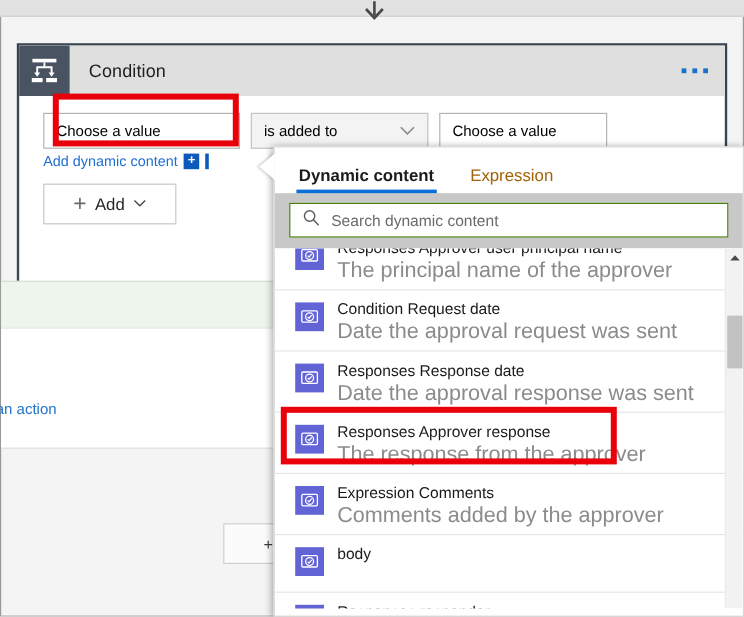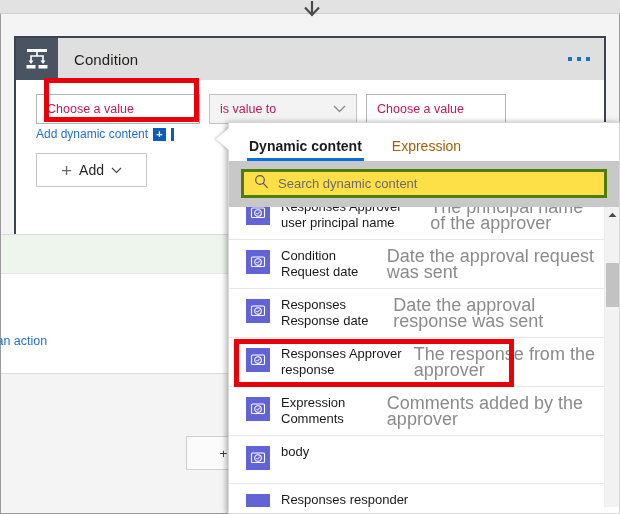--- a/index.html
+++ b/index.html
@@ -72,21 +72,21 @@
   .cond-body { position: relative; padding: 14px 20px 0 20px; }
 
   .row-fields { display: flex; align-items: flex-start; }
   .field {
     height: 30px;
     border: 1px solid #b4b4b4;
     background: #ffffff;
     display: flex; align-items: center;
     padding: 12px 10px;
     font-size: 12.5px;
-    color: #be185d;
+    color: #000000;
   }
   .field.left  { width: 164px; }
   .field.op    { width: 148px; margin-left: 9px; background: #f3f3f3; border-color: #c3c3c3; justify-content: space-between; }
   .field.right { width: 140px; margin-left: 9px; }
   .chev { color: #8a8a8a; }
 
   .dyn-link {
     margin-top: 3px;
     display: flex; align-items: center; gap: 5px;
     font-size: 12px;
@@ -175,22 +175,22 @@
   .tab.active::after {
     content: ""; position: absolute; left: 0; right: 0; bottom: 0;
     height: 3px; background: #0b6fd8;
   }
   .search-wrap {
     background: #c8c8c8;
     padding: 8px 12px 9px 12px;
   }
   .search-box {
     height: 29px;
-    background: #fde047;
-    border: 3px solid #4d7c0f;
+    background: #ffffff;
+    border: 1px solid #4d7c0f;
     display: flex; align-items: center;
     padding: 0 10px; gap: 9px;
   }
   .search-box span.ph { font-size: 13px; color: #6b6b6b; }
 
   .list-scroll {
     position: relative;
     height: 300px;
     overflow: hidden;
     background: #ffffff;
@@ -204,21 +204,21 @@
     min-height: 48px;
   }
   .dc-item.noborder { border-bottom: none; }
   .dc-ico {
     flex: 0 0 24px;
     width: 24px; height: 24px;
     background: #6264d6;
     display: flex; align-items: center; justify-content: center;
     margin-top: 2px;
   }
-  .dc-texts { display: flex; flex-direction: row; gap: 2px; padding-top: 0px;}
+  .dc-texts { display: flex; flex-direction: column; gap: 2px; padding-top: 0px;}
   .dc-title { font-size: 13px; color: #1a1a1a; line-height: 16px; }
   .dc-sub   { font-size: 18px; color: #8b8b8b; line-height: 16px; }
 
   
   .sb-track {
     position: absolute; right: 0; top: 0; width: 15px; height: 300px;
     background: #f2f2f2; border-left: 1px solid #ebebeb;
   }
   .sb-up {
     position: absolute; left: 0; top: 0; width: 15px; height: 16px;
@@ -274,21 +274,21 @@
           <i></i>
         </div>
     </div>
 
     <div class="cond-body">
       <div class="row-fields">
         <div class="field left">
           <span>Choose a value</span>
         </div>
         <div class="field op">
-          <span>is value to</span>
+          <span>is added to</span>
           <span class="chev">
             <svg width="13" height="8" viewBox="0 0 13 8">
                 <path d="M1 1 L6.5 6.5 L12 1" stroke="#8a8a8a" stroke-width="1.3" fill="none"></path>
               </svg>
           </span>
         </div>
         <div class="field right">
           <span>Choose a value</span>
         </div>
       </div>

